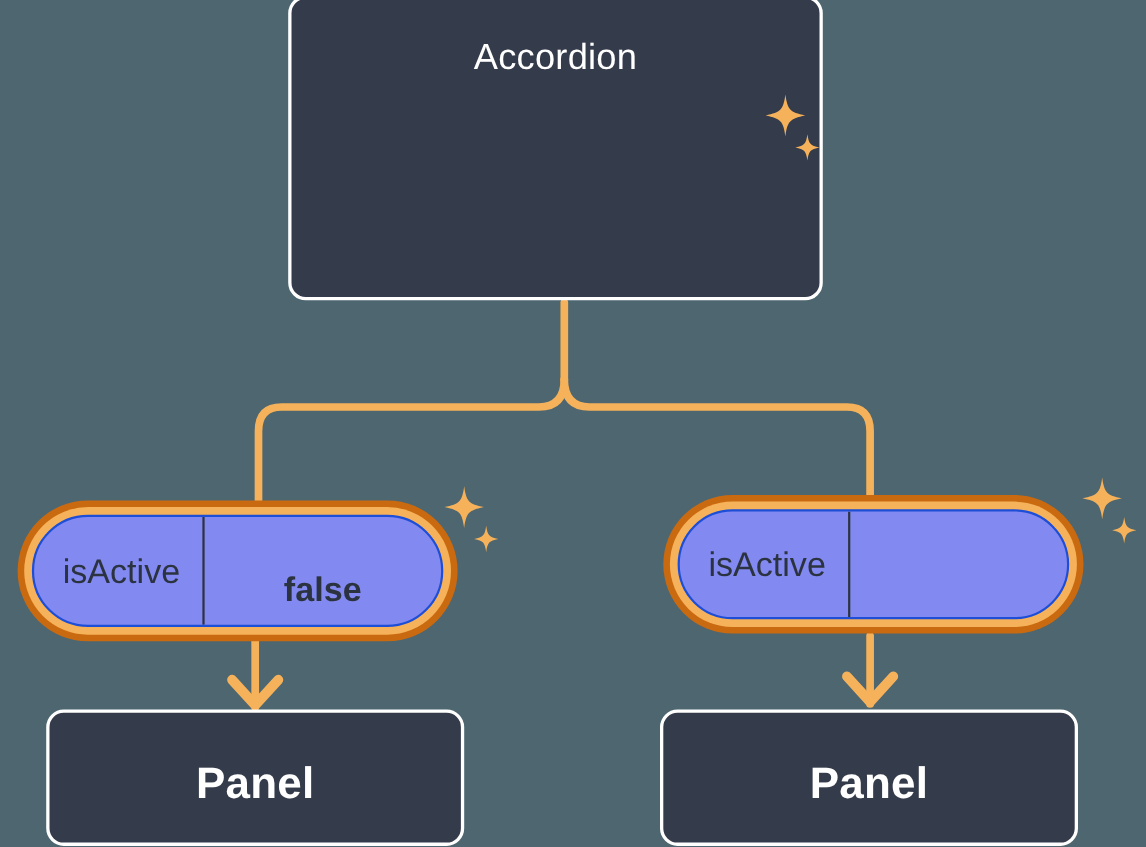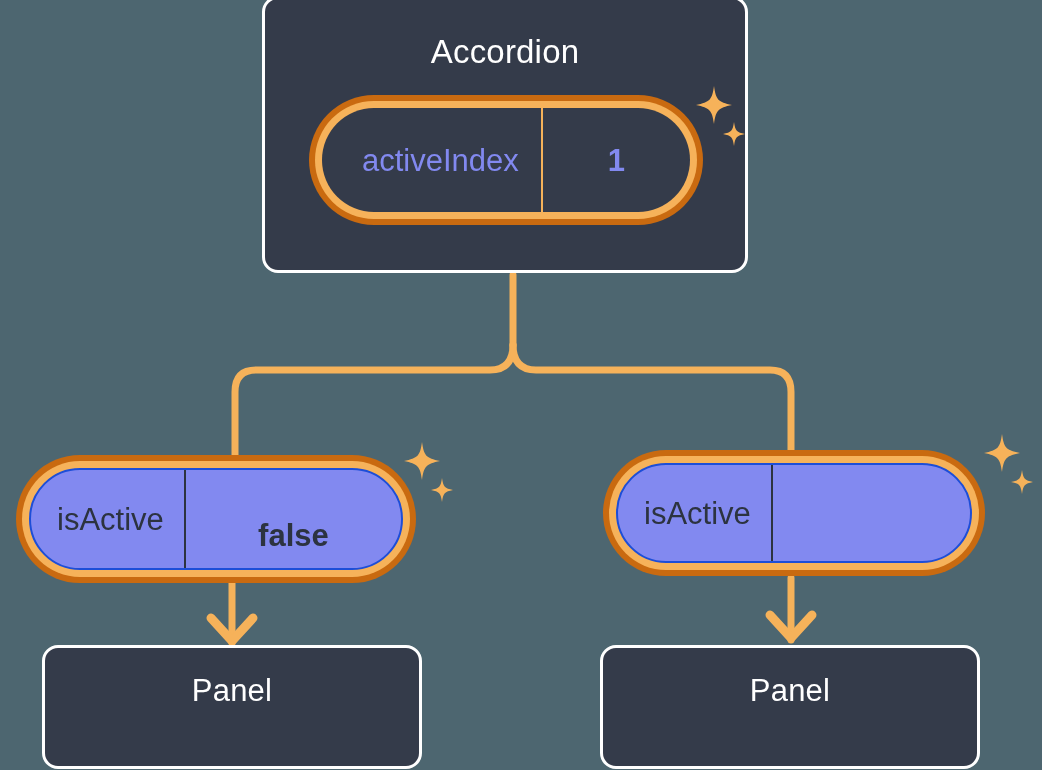--- a/index.html
+++ b/index.html
@@ -66,22 +66,23 @@
   }
 
   .panel-box {
     width: 380px;
     height: 124px;
     top: 645px;
   }
   #panel-left-box  { left: 42px; }
   #panel-right-box { left: 600px; }
   .panel-box .component-title {
-    top: 27px;
-    font-size: 31px;
+    top: 44px;
+    font-size: 40px;
+    font-weight: bold;
   }
 
   
   
   .state-pill {
     position: absolute;
     box-sizing: border-box;
     border-radius: 999px;
     background: #c96a10;           
     padding: 6px;
@@ -206,28 +207,20 @@
     <g fill="none" stroke="#f6b25a" stroke-width="9" stroke-linecap="round" stroke-linejoin="round">
       <path d="M 211 618 L 232 641 L 253 618"></path>
       <path d="M 770 615 L 791 638 L 812 615"></path>
     </g>
   </svg>
 
   <div id="accordion-box" class="component-box">
     <div class="component-title">Accordion</div>
   </div>
 
-  <div id="pill-active-index" class="state-pill on-dark">
-    <div class="ring-inner">
-      <div class="pill-body">
-        <div class="pill-key">activeIndex</div>
-        <div class="pill-val">1</div>
-      </div>
-    </div>
-  </div>
 
   <svg id="sparkle-accordion" class="sparkle-group" width="62" height="70" viewBox="0 0 62 70" xmlns="http://www.w3.org/2000/svg">
     <path d="M26 2 C28 16 30 18 44 21 C30 24 28 26 26 40 C24 26 22 24 8 21 C22 18 24 16 26 2 Z" fill="#f6b25a"></path>
     <path d="M46 38 C47.3 47 48.6 48.3 57 50 C48.6 51.7 47.3 53 46 62 C44.7 53 43.4 51.7 35 50 C43.4 48.3 44.7 47 46 38 Z" fill="#f6b25a"></path>
   </svg>
 
   <div id="pill-is-active-left" class="state-pill on-light">
     <div class="ring-inner">
       <div class="pill-body">
         <div class="pill-key">isActive</div>

